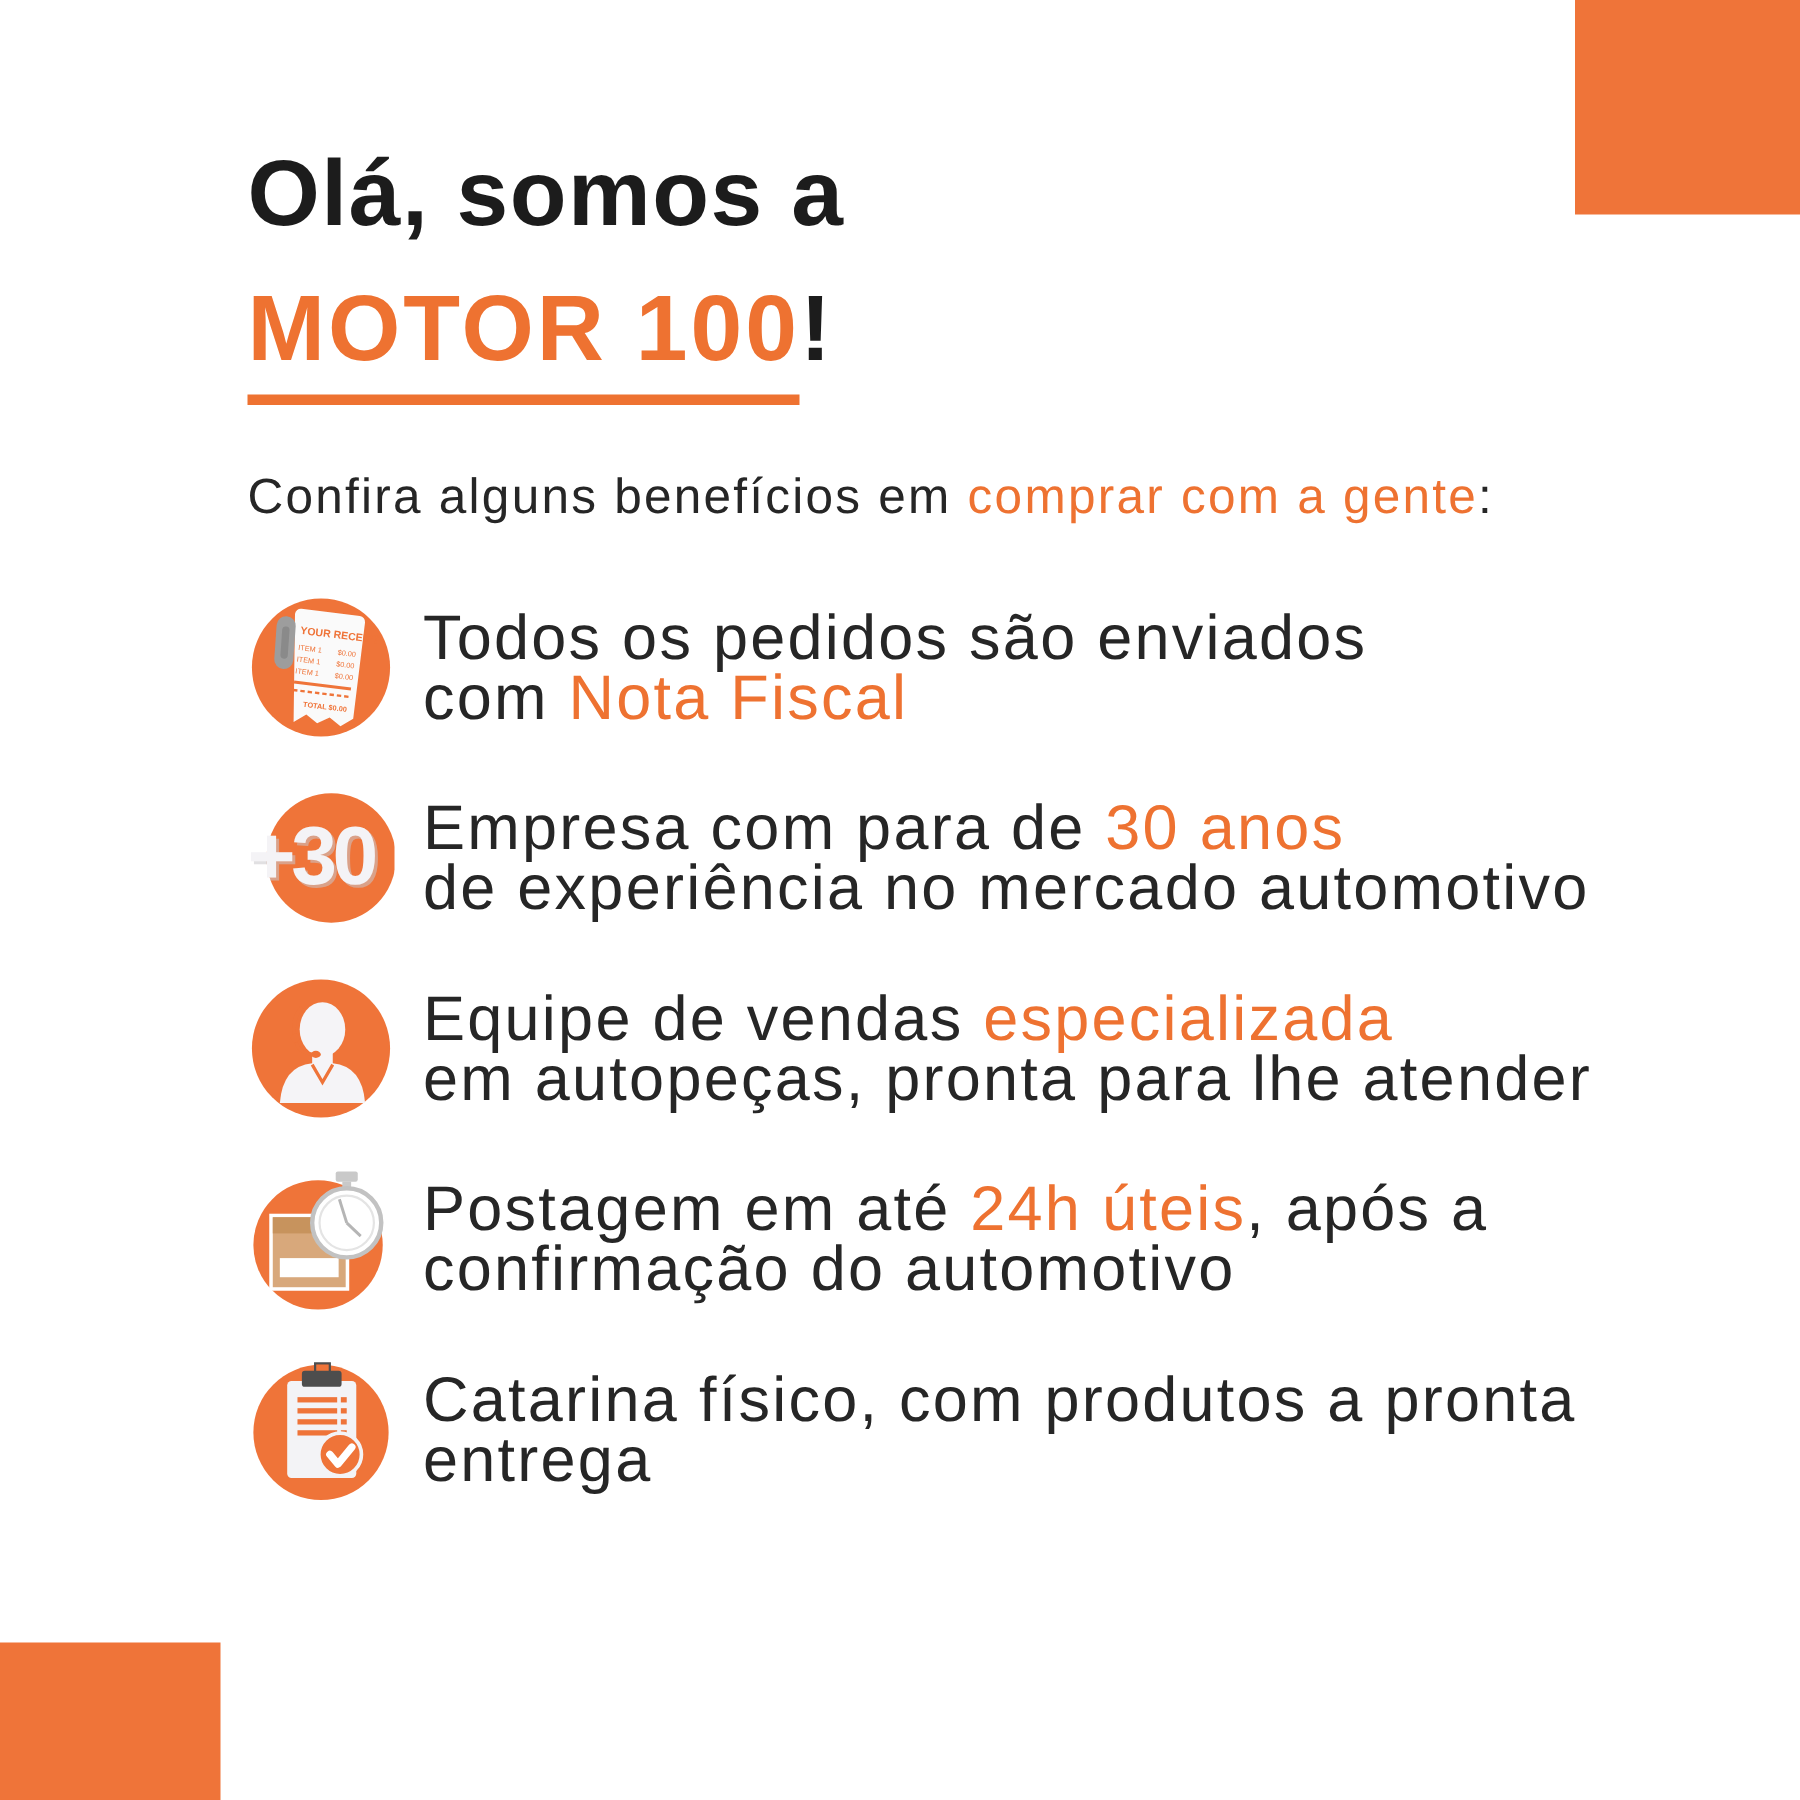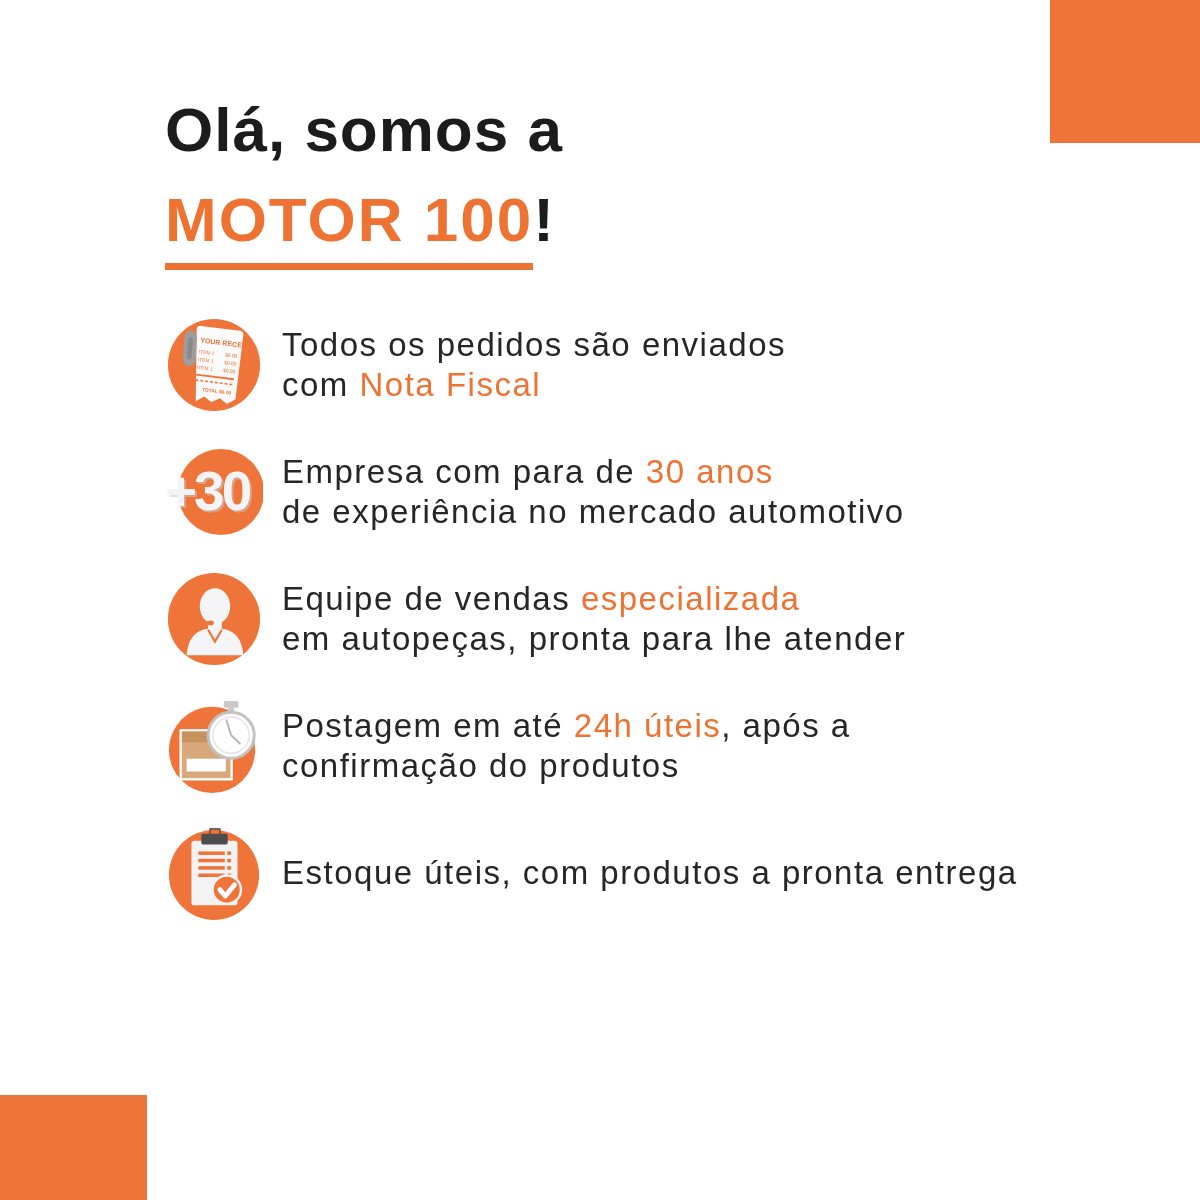--- a/index.html
+++ b/index.html
@@ -27,40 +27,41 @@
   }
   .bang{color:#1c1c1c;}
   .intro{margin-top:18px;font-size:33px;line-height:38px;letter-spacing:1.5px;color:#262626;}
   .confira{margin-top:42px;font-size:33px;line-height:38px;letter-spacing:1.5px;color:#262626;}
   .accent-text{color:var(--accent);}
   .accent-bold{color:var(--accent);font-weight:400;}
   .benefits{margin-top:46px;}
   .benefit{display:flex;align-items:center;gap:19px;margin-bottom:29px;min-height:98px;}
   .icon{flex:0 0 98px;width:98px;height:98px;}
   .icon svg{width:98px;height:98px;display:block;}
-  .btext{font-size:33px;line-height:40px;letter-spacing:1.5px;color:#262626;}
+  .btext{font-size:42px;line-height:40px;letter-spacing:1.5px;color:#262626;}
   .fa{fill:var(--accent_shape);}
   .sa{stroke:var(--accent_shape);}
 </style>
 </head>
 <body>
 
 <div class="canvas">
 
   <div class="sq sq-tr"></div>
   <div class="sq sq-bl"></div>
 
   <div class="content">
 
     <div class="title">
       <div>Olá, somos a</div>
       <div><span class="brand">MOTOR 100</span><span class="bang">!</span></div>
     </div>
 
 
+    <div class="confira"><span>Confira alguns benefícios em </span><span class="accent-text">comprar com a gente</span><span>:</span></div>
 
     <div class="benefits">
 
       <div class="benefit">
         <span class="icon">
           <svg viewBox="0 0 100 100">
             <circle class="fa" cx="50" cy="50" r="47"></circle>
             <g transform="rotate(7 50 50)">
               <path d="M28,16 a4,4 0 0 1 4,-4 h40 a4,4 0 0 1 4,4 v66 l-8,6 -8,-5 -8,5 -8,-5 -8,6 z" fill="#fafafa"></path>
               <text x="33" y="29" font-size="7.2" font-weight="bold" style="fill:var(--accent_shape)">YOUR RECEIPT</text>
@@ -128,21 +129,21 @@
             <rect x="60" y="4" width="15" height="7" rx="1.5" fill="#c9c9c9"></rect>
             <rect x="64.5" y="11" width="6" height="7" fill="#c9c9c9"></rect>
             <circle cx="67.5" cy="39" r="23.5" fill="#ffffff" stroke="#c2c2c2" stroke-width="3"></circle>
             <circle cx="67.5" cy="39" r="18.5" fill="none" stroke="#e4e4e4" stroke-width="1.5"></circle>
             <line x1="67.5" y1="39" x2="62.5" y2="23" stroke="#b5b5b5" stroke-width="2"></line>
             <line x1="67.5" y1="39" x2="77" y2="48" stroke="#b5b5b5" stroke-width="2"></line>
           </svg>
         </span>
         <div class="btext">
           <div class="line"><span>Postagem em até </span><span class="accent-bold">24h úteis</span><span>, após a</span></div>
-          <div class="line"><span>confirmação do produtos</span><span class="accent-bold"></span><span></span></div>
+          <div class="line"><span>confirmação do automotivo</span><span class="accent-bold"></span><span></span></div>
         </div>
       </div>
 
       <div class="benefit">
         <span class="icon">
           <svg viewBox="0 0 100 100">
             <circle class="fa" cx="50" cy="52" r="46"></circle>
             <rect x="46" y="5" width="10" height="7" class="fa" stroke="#4d4d4d" stroke-width="1.5"></rect>
             <rect x="27" y="17" width="47" height="66" rx="3" fill="#f3f3f6"></rect>
             <rect x="37" y="10" width="27" height="11" rx="2" fill="#4d4d4d"></rect>
@@ -154,20 +155,20 @@
               <rect x="34" y="43" width="27" height="3.6"></rect>
                 <rect x="63.5" y="43" width="4" height="3.6"></rect>
               <rect x="34" y="50.5" width="27" height="3.6"></rect>
                 <rect x="63.5" y="50.5" width="4" height="3.6"></rect>
             </g>
             <circle cx="63" cy="67" r="14.5" class="fa" stroke="#f3f3f6" stroke-width="2.5"></circle>
             <path d="M56,67 l5.5,6.5 L71,62" fill="none" stroke="#ffffff" stroke-width="5" stroke-linecap="round" stroke-linejoin="round"></path>
           </svg>
         </span>
         <div class="btext">
-          <div class="line"><span>Estoque úteis, com produtos a pronta entrega</span><span class="accent-bold"></span><span></span></div>
+          <div class="line"><span>Catarina físico, com produtos a pronta entrega</span><span class="accent-bold"></span><span></span></div>
           <div class="line"><span></span><span class="accent-bold"></span><span></span></div>
         </div>
       </div>
 
     </div>
   </div>
 </div>
 
 </body></html>

